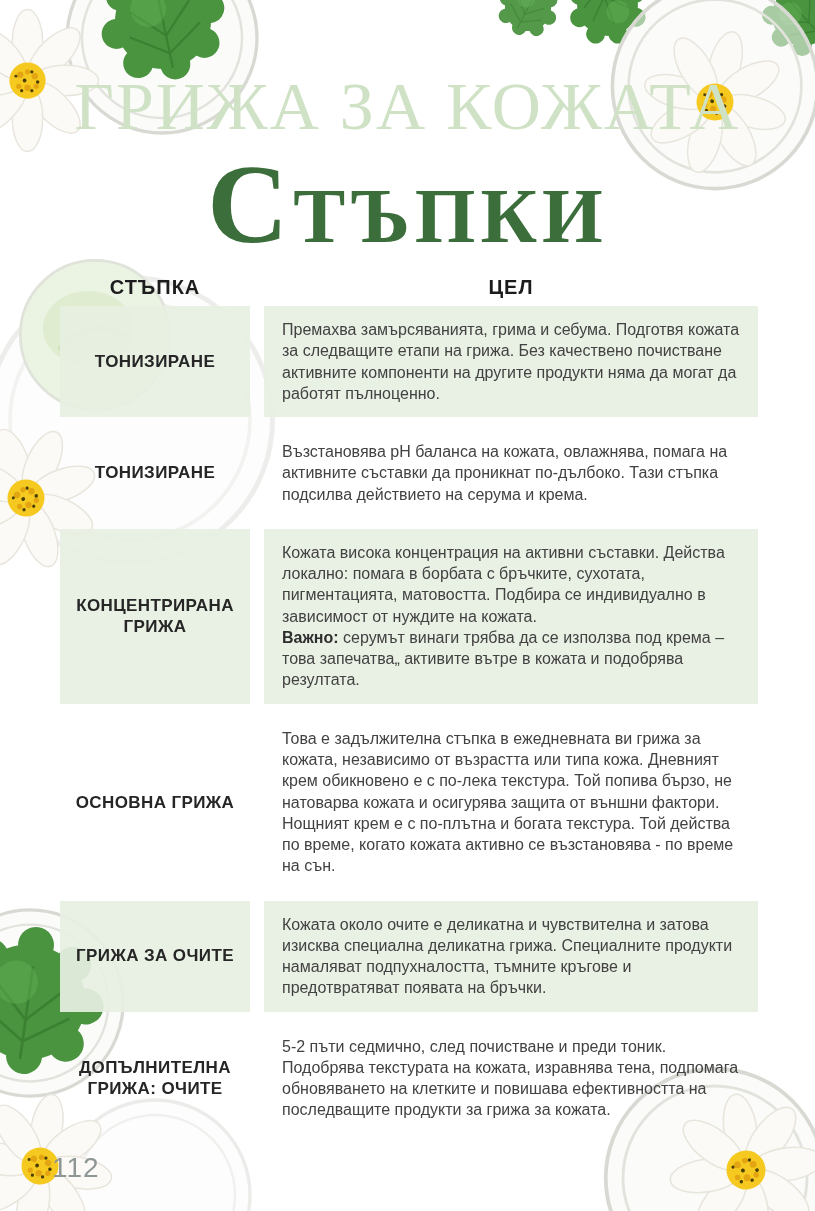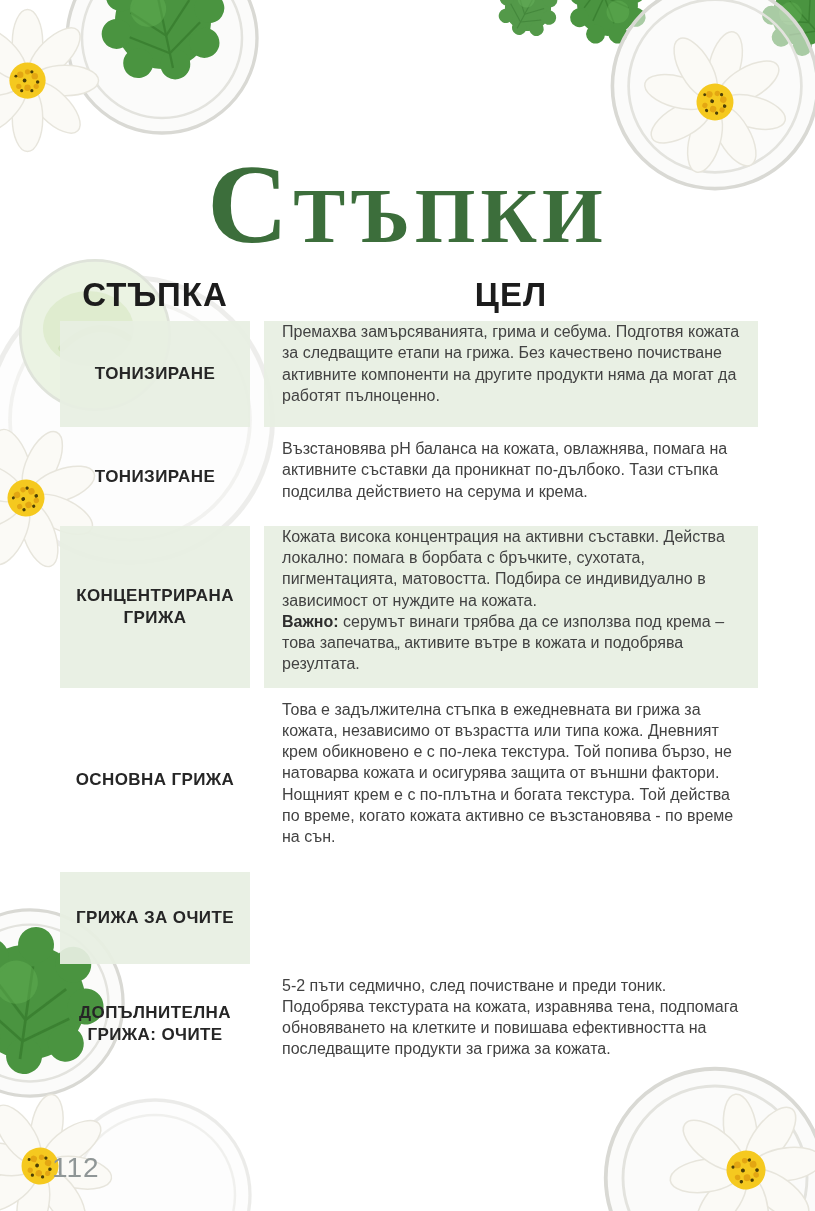--- a/index.html
+++ b/index.html
@@ -44,34 +44,34 @@
     text-align:center;white-space:nowrap;
     font-family:"Liberation Serif", serif;
     font-size:78px;line-height:1.15;letter-spacing:5px;
     color:#3c6e3b;text-transform:uppercase;font-weight:700;
   }
   .title-dark::first-letter{font-size:112px;}
 
   
   .care-table{position:absolute;z-index:1;left:60px;top:276px;width:698px;}
   .thead{display:flex;margin-bottom:7px;color:#1c1c1c;font-weight:700;
-         font-size:33px;letter-spacing:1px;}
+         font-size:20px;letter-spacing:1px;}
   .th-step{width:190px;text-align:center;}
   .th-gap{width:14px;}
   .th-goal{width:494px;text-align:center;}
   .row{display:flex;margin-bottom:11px;}
   .cell-step{
     width:190px;flex:0 0 190px;display:flex;align-items:center;justify-content:center;
     text-align:center;padding:10px 8px;box-sizing:border-box;
     font-size:17px;font-weight:700;letter-spacing:.4px;color:#262626;line-height:1.25;
   }
   .row-gap{width:14px;flex:0 0 14px;}
   .cell-goal{
     width:494px;flex:0 0 494px;box-sizing:border-box;
-    padding:0 16px 13px 18px;
+    padding:13px 16px 13px 18px;
     font-size:16px;line-height:1.33;color:#424242;
   }
   .row.green .cell-step,.row.green .cell-goal{background:rgba(231,239,226,0.93);}
   .row.r1{min-height:106px;}
   .row.r3{min-height:154px;}
   .row.r5{min-height:92px;}
   .cell-goal strong{font-weight:700;color:#2e2e2e;}
 
   .page-number{
     position:absolute;z-index:2;left:52px;top:1152px;
@@ -191,20 +191,21 @@
         <use href="#def-flower"></use>
       </svg>
     <svg class="dec-dish-br" viewBox="0 0 120 120">
         <use href="#def-dish"></use>
       </svg>
     <svg class="dec-flower-br" viewBox="0 0 100 100">
         <use href="#def-flower"></use>
       </svg>
   </div>
 
+  <div class="title-light">ГРИЖА ЗА КОЖАТА</div>
   <div class="title-dark">Стъпки</div>
 
   <div class="care-table">
     <div class="thead">
       <div class="th-step">СТЪПКА</div>
       <div class="th-gap"></div>
       <div class="th-goal">ЦЕЛ</div>
     </div>
 
     <div class="row green r1">
@@ -227,20 +228,21 @@
 
     <div class="row r4">
       <div class="cell-step">ОСНОВНА ГРИЖА</div>
       <div class="row-gap"></div>
       <div class="cell-goal"><span>Това е задължителна стъпка в ежедневната ви грижа за кожата, независимо от възрастта или типа кожа. Дневният крем обикновено е с по-лека текстура. Той попива бързо, не натоварва кожата и осигурява защита от външни фактори. Нощният крем е с по-плътна и богата текстура. Той действа по време, когато кожата активно се възстановява - по време на сън.</span></div>
     </div>
 
     <div class="row green r5">
       <div class="cell-step">ГРИЖА ЗА ОЧИТЕ</div>
       <div class="row-gap"></div>
+      <div class="cell-goal"><span>Кожата около очите е деликатна и чувствителна и затова изисква специална деликатна грижа. Специалните продукти намаляват подпухналостта, тъмните кръгове и предотвратяват появата на бръчки.</span></div>
     </div>
 
     <div class="row r6">
       <div class="cell-step">ДОПЪЛНИТЕЛНА ГРИЖА: ОЧИТЕ</div>
       <div class="row-gap"></div>
       <div class="cell-goal"><span>5-2 пъти седмично, след почистване и преди тоник.</span><br><span>Подобрява текстурата на кожата, изравнява тена, подпомага обновяването на клетките и повишава ефективността на последващите продукти за грижа за кожата.</span></div>
     </div>
   </div>
 
   <div class="page-number">112</div>

